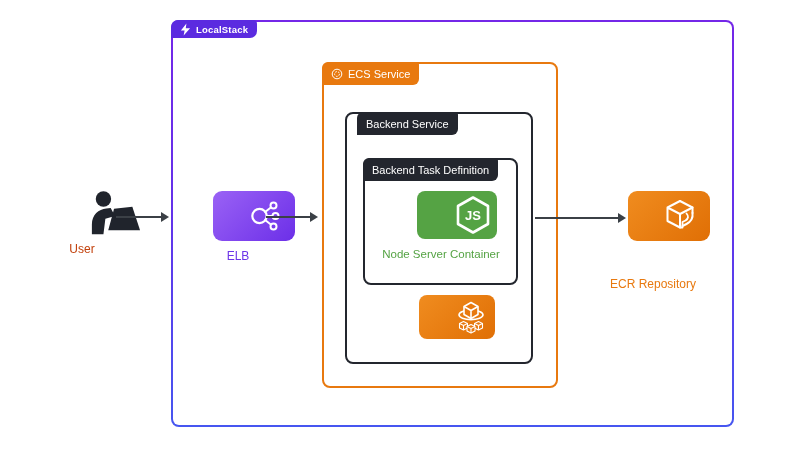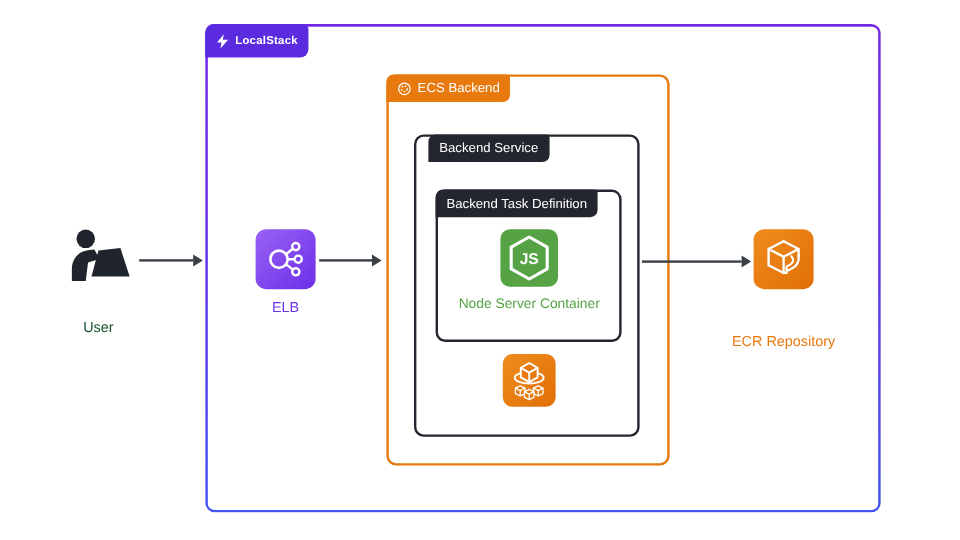--- a/index.html
+++ b/index.html
@@ -16,41 +16,41 @@
   }
   .ecs-box{left:322px;top:62px;width:236px;height:326px;border:2px solid #e8790f;background:#fff;}
   .dark-box{border:2px solid #23262e;background:#fff;}
   .bs-box{left:345px;top:112px;width:188px;height:252px;}
   .btd-box{left:363px;top:158px;width:155px;height:127px;}
 
   
   .badge{position:absolute;display:flex;align-items:center;gap:5px;
          height:23px;padding:0 9px;color:#fff;font-size:11px;white-space:nowrap;
          border-radius:6px 3px 6px 0;box-sizing:border-box;}
-  .badge-localstack{left:171px;top:20px;height:28px;background:#5b2be0;
+  .badge-localstack{left:171px;top:20px;height:18px;background:#5b2be0;
                     font-size:9.5px;font-weight:bold;letter-spacing:.2px;border-radius:7px 4px 7px 0;}
   .badge-ecs{left:322px;top:62px;background:#e8790f;}
   .badge-dark{background:#23262e;}
   .badge-bs{left:345px;top:112px;margin-left:12px;}
   .badge-btd{left:363px;top:158px;}
 
   
-  .svc{position:absolute;border-radius:9px;display:flex;align-items:center;justify-content:center;}
+  .svc{position:absolute;border-radius:9px;display:flex;align-items:center;padding-left:32px;}
   .elb-icon-box{left:213px;top:191px;width:50px;height:50px;
                 background:linear-gradient(135deg,#9a62f5 0%,#6c2fe8 100%);}
   .ecr-icon-box{left:628px;top:191px;width:50px;height:50px;
                 background:linear-gradient(135deg,#f08c1f 0%,#e06f05 100%);}
   .node-icon-box{left:417px;top:191px;width:48px;height:48px;background:#55a344;border-radius:8px;}
   .ecs-icon-box{left:419px;top:295px;width:44px;height:44px;
                 background:linear-gradient(135deg,#f08c1f 0%,#e06f05 100%);border-radius:8px;}
   .user-icon-box{left:57px;top:189px;width:52px;height:48px;background:transparent;}
 
   
   .node-label{position:absolute;transform:translateX(-50%);font-size:12px;white-space:nowrap;}
-  .lbl-user{left:82px;top:266px;color:#14532d;}
+  .lbl-user{left:82px;top:242px;color:#c2410c;}
   .lbl-elb{left:238px;top:249px;color:#6d35e8;text-align:center;}
   .lbl-node{left:441px;top:248px;color:#55a344;font-size:11.5px;}
   .lbl-ecr{left:653px;top:249px;color:#e8790f;margin-top:28px;}
 
   
   .arrow{position:absolute;height:2px;background:#3b4046;}
   .arrow::after{content:'';position:absolute;right:-8px;top:-4px;width:0;height:0;
                 border-left:8px solid #3b4046;border-top:5px solid transparent;
                 border-bottom:5px solid transparent;}
   .arrow-1{left:116px;top:216px;width:45px;}
@@ -81,21 +81,21 @@
     <span>LocalStack</span>
   </div>
 
   <div class="badge badge-ecs">
     <span>
       <svg width="12" height="12" viewBox="0 0 12 12">
         <circle cx="6" cy="6" r="4.8" fill="none" stroke="#ffffff" stroke-width="1"></circle>
         <circle cx="6" cy="6" r="2.4" fill="none" stroke="#ffffff" stroke-width="1" stroke-dasharray="1.6 1.2"></circle>
       </svg>
     </span>
-    <span>ECS Backend</span>
+    <span>ECS Service</span>
   </div>
 
   <div class="badge badge-dark badge-bs">
     <span>Backend Service</span>
   </div>
 
   <div class="badge badge-dark badge-btd">
     <span>Backend Task Definition</span>
   </div>
 

